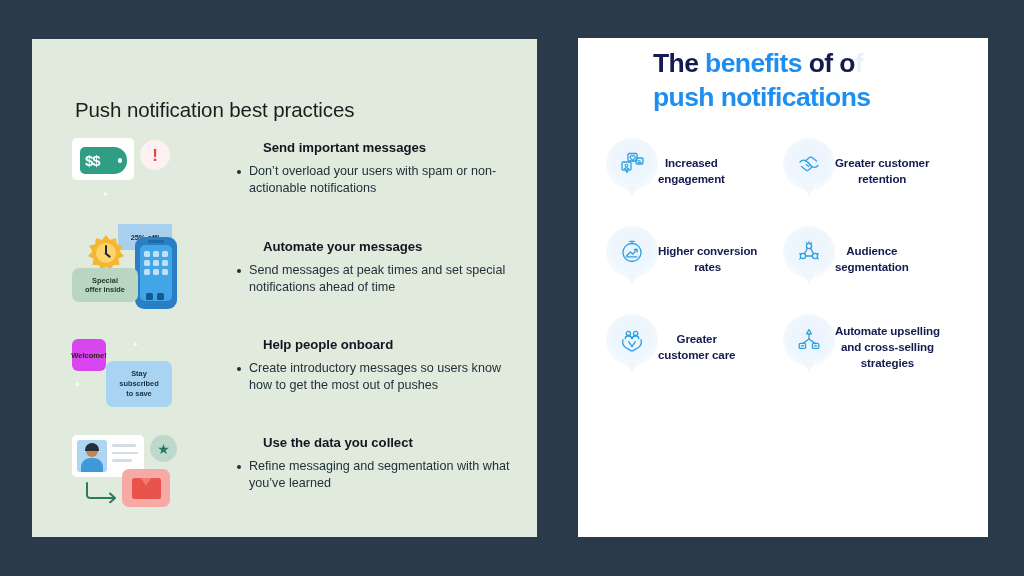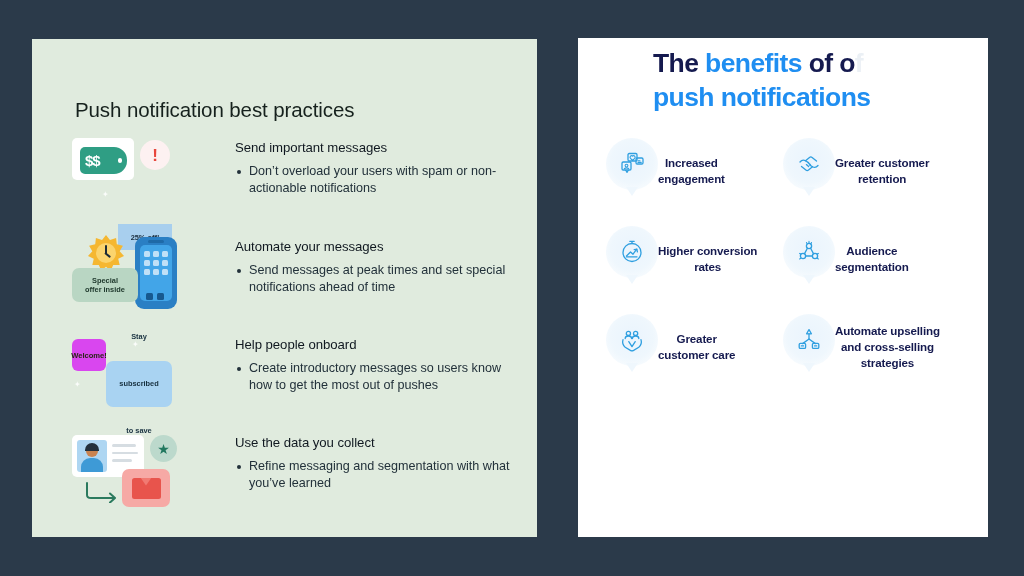--- a/index.html
+++ b/index.html
@@ -24,22 +24,22 @@
   }
   .tip-row { position: absolute; left: 38px; width: 440px; height: 92px; }
   .tip-row.r1 { top: 97px; }
   .tip-row.r2 { top: 196px; }
   .tip-row.r3 { top: 294px; }
   .tip-row.r4 { top: 392px; }
 
   .art { position: absolute; left: 0; top: 0; width: 120px; height: 92px; }
   .tip-text { position: absolute; left: 165px; top: 4px; width: 278px; }
   .tip-head {
-    font-size: 13.2px; font-weight: 400; color: #101820;
-    letter-spacing: -0.05px; margin-bottom: 8px; white-space: nowrap;
+    font-size: 13.2px; font-weight: 700; color: #101820;
+    letter-spacing: -0.05px; margin-bottom: 8px; white-space: nowrap; margin-left: 28px;
   }
   .tip-bullet { position: relative; padding-left: 14px; }
   .tip-bullet::before {
     content: ""; position: absolute; left: 2px; top: 7px;
     width: 4px; height: 4px; border-radius: 50%; background: #22313a;
   }
   .tip-bullet span {
     display: block; font-size: 12.6px; line-height: 1.36; color: #22313a;
   }
 
@@ -119,21 +119,21 @@
   .a3-welcome {
     position: absolute; left: 2px; top: 6px; width: 34px; height: 32px;
     background: #d946ef; border-radius: 6px;
     display: flex; align-items: center; justify-content: center;
     font-size: 7.6px; font-weight: 600; color: #2b2517;
   }
   .a3-stay {
     position: absolute; left: 36px; top: 28px; width: 66px; height: 46px;
     background: #a9d3f2; border-radius: 7px;
     display: flex; flex-direction: column; align-items: center; justify-content: center;
-    font-size: 7.4px; font-weight: 600; color: #17303f; line-height: 1.32; text-align: center; gap: 37px;
+    font-size: 7.4px; font-weight: 600; color: #17303f; line-height: 1.32; text-align: center;
   }
 
   
   .a4-card {
     position: absolute; left: 2px; top: 4px; width: 72px; height: 42px;
     background: #fff; border-radius: 5px;
   }
   .a4-avatar {
     position: absolute; left: 5px; top: 5px; width: 30px; height: 32px;
     background: #aed6f2; border-radius: 3px; overflow: hidden;

